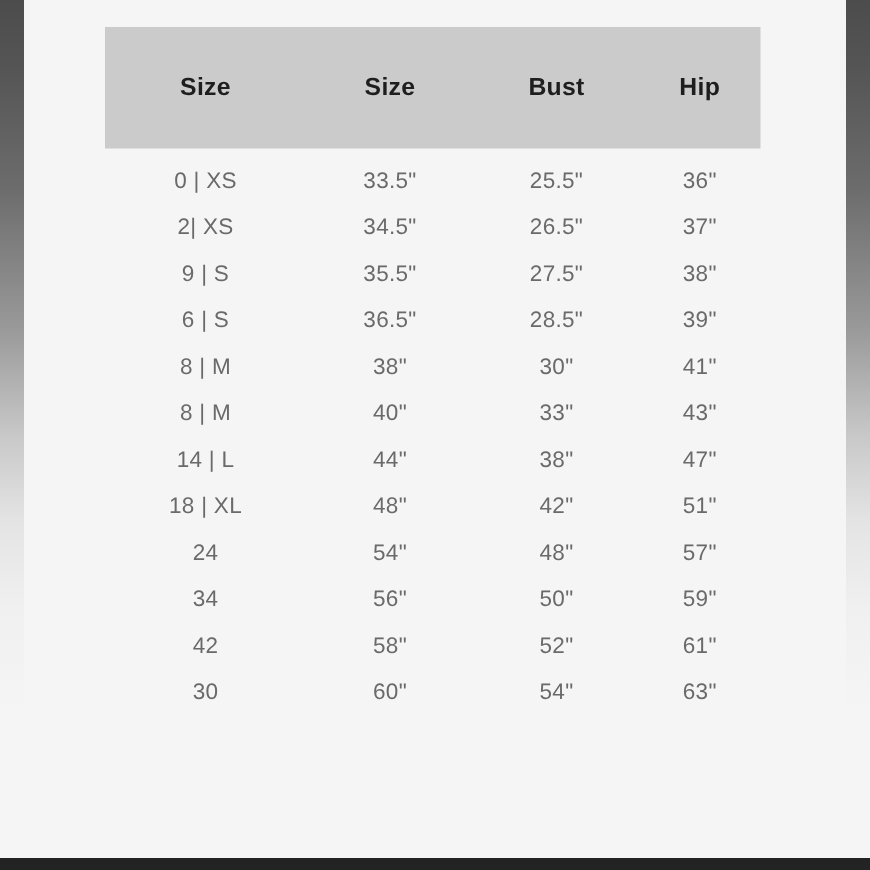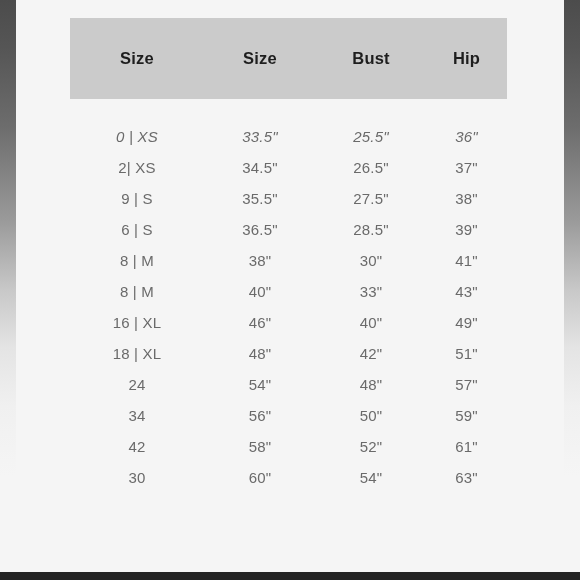--- a/index.html
+++ b/index.html
@@ -109,22 +109,21 @@
   }
 
   
   col.c-size  { width: 134px; }
   col.c-bust  { width: 112px; }
   col.c-waist { width: 110px; }
   col.c-hip   { width: 81px;  }
 
   
   table.size-table tbody tr:first-child td {
-    padding-top: 22px;
-    font-style: italic;
+    padding-top: 6px;
   }
 </style>
 </head>
 <body>
 
 <div id="page">
 
   <div class="edge-shade left"></div>
   <div class="edge-shade right"></div>
 
@@ -175,24 +174,24 @@
             <td>30"</td>
             <td>41"</td>
           </tr>
           <tr>
             <td>8 | M</td>
             <td>40"</td>
             <td>33"</td>
             <td>43"</td>
           </tr>
           <tr>
-            <td>16 | XL</td>
-            <td>46"</td>
-            <td>40"</td>
-            <td>49"</td>
+            <td>14 | L</td>
+            <td>44"</td>
+            <td>38"</td>
+            <td>47"</td>
           </tr>
           <tr>
             <td>18 | XL</td>
             <td>48"</td>
             <td>42"</td>
             <td>51"</td>
           </tr>
           <tr>
             <td>24</td>
             <td>54"</td>

